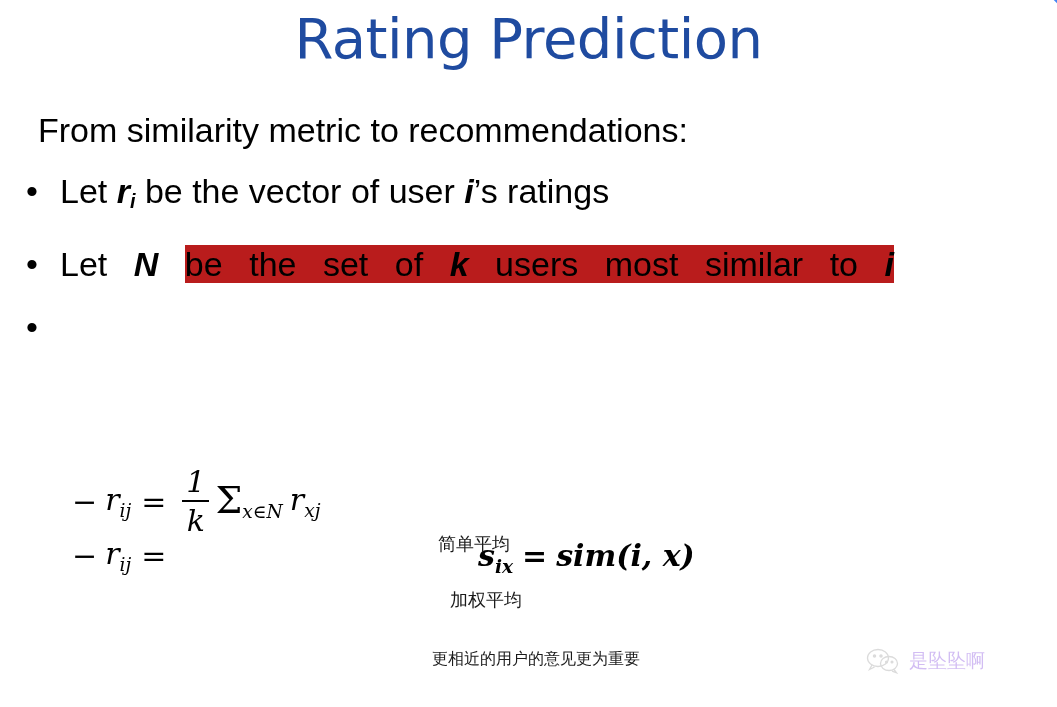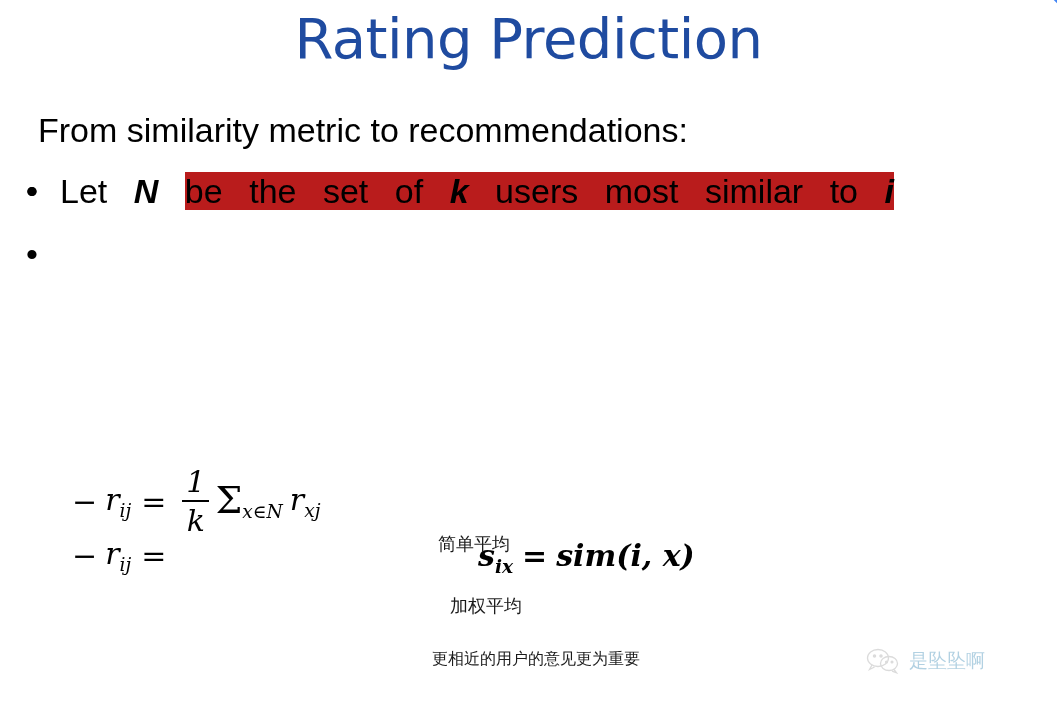--- a/index.html
+++ b/index.html
@@ -184,57 +184,58 @@
   .simeq .eqs { font-style: normal; margin: 0 9px; }
 
   .cn {
     position: absolute;
     font-family: "DejaVu Sans", sans-serif;
     font-size: 18px;
     color: #1a1a1a;
     white-space: nowrap;
   }
   .cn1 { left: 438px; top: 44px; margin-top: 36px; }
-  .cn2 { left: 450px; top: 142px; }
+  .cn2 { left: 450px; top: 136px; }
   .cn3 { left: 432px; top: 197px; font-size: 16px; }
 
   
   #watermark {
     position: absolute;
     left: 866px;
     top: 648px;
     display: flex;
     align-items: center;
     gap: 9px;
     opacity: 0.30;
     color: #666;
     pointer-events: none;
   }
   #watermark .wm-text {
     font-family: "DejaVu Sans", sans-serif;
     font-size: 19px;
-    color: #0369a1;
+    color: #6d28d9;
   }
   #watermark svg { display: block; }
 </style>
 </head>
 <body>
 
 <div id="corner-mark">
   <div class="diag"></div>
 </div>
 
 <div id="slide-title">Rating Prediction</div>
 
 <div id="body-block">
 
   <div class="lead-line">From similarity metric to recommendations:</div>
 
   <div class="bullet-row">
     <span class="dot">•</span>
+    <span><span>Let </span><span class="bi">r</span><sub class="small">i</sub><span> be the vector of user </span><span class="bi">i</span><span>’s ratings</span></span>
   </div>
 
   <div class="bullet-row justify-row">
     <span class="dot">•</span>
     <span class="ln stretch"><span>Let </span><span class="bi">N</span><span>&nbsp;</span><span class="hl"><span>be the set of </span><span class="bi">k</span><span> users most similar to </span><span class="bi">i</span></span></span>
   </div>
 
   <div class="bullet-row">
     <span class="dot">•</span>
   </div>

